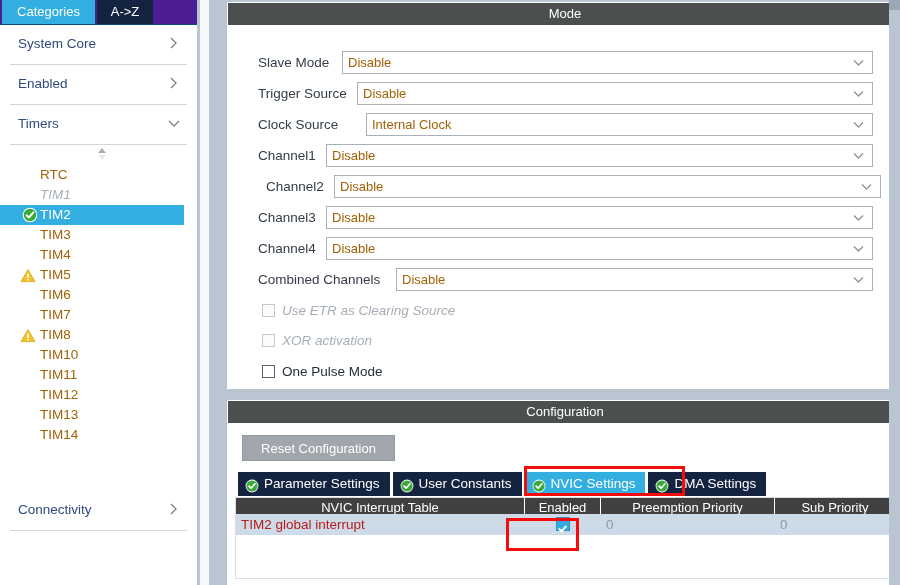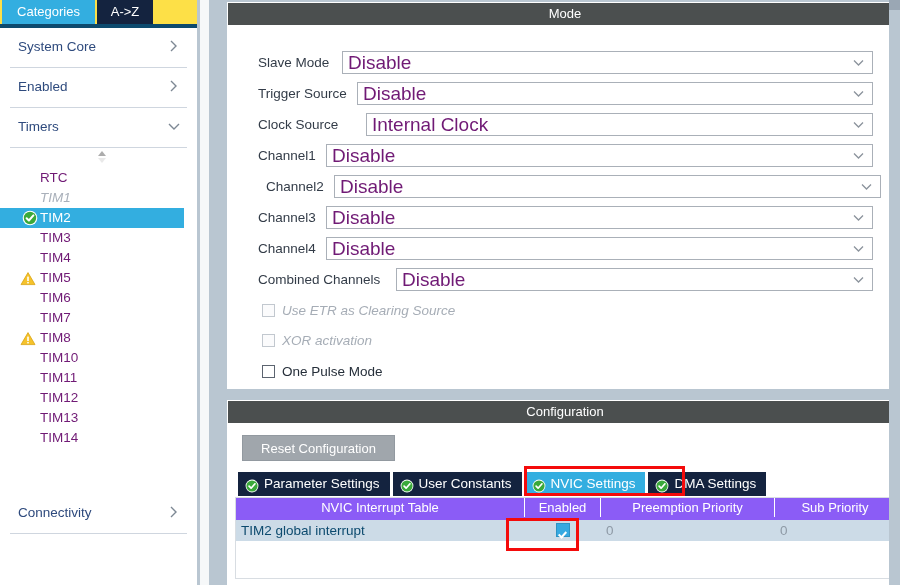--- a/index.html
+++ b/index.html
@@ -10,22 +10,22 @@
     -webkit-font-smoothing:antialiased;
   }
   .app{position:relative;width:900px;height:585px;background:#b9c6d1;}
 
   
   .sidebar{
     position:absolute;left:0;top:0;width:197px;height:585px;
     background:#ffffff;overflow:hidden;
   }
   .tabstrip{
-    position:relative;height:24px;background:#fde047;
-    border-bottom:4px solid #0c4a6e;
+    position:relative;height:24px;background:#4c1d95;
+    border-bottom:1px solid #0c4a6e;
   }
   .ctab{
     position:absolute;top:0;height:24px;line-height:24px;
     font-size:13px;text-align:center;cursor:default;
     box-sizing:border-box;
   }
   .ctab.active{left:2px;width:93px;background:#33aee0;color:#ffffff;}
   .ctab.idle{left:97px;width:56px;background:#14233f;color:#ffffff;}
 
   .grp{
@@ -46,21 +46,21 @@
     position:relative;height:18px;
   }
   .sortbar .sorticon{
     position:absolute;left:95px;top:2px;width:14px;height:14px;
     opacity:.45;
   }
 
   .tree{position:relative;margin-top:2px;}
   .trow{
     position:relative;height:20px;line-height:20px;
-    padding-left:40px;font-size:13.5px;color:#701a75;
+    padding-left:40px;font-size:13.5px;color:#a16207;
     white-space:nowrap;cursor:default;
   }
   .trow.sel{background:#33aee0;color:#ffffff;margin-right:13px;}
   .trow.dim{color:#a9b0ba;font-style:italic;}
   .ticon{position:absolute;left:21px;top:3px;width:15px;height:15px;}
   .ticon.okc{left:22px;top:2px;}
   .ticon.warn{left:20px;top:3px;}
 
   .grp.bottom{margin-top:46px;}
 
@@ -92,21 +92,21 @@
   .flabel{
     position:absolute;left:0;top:0;height:23px;line-height:23px;
     font-size:13.5px;color:#333c48;white-space:nowrap;
   }
   .fsel{
     position:absolute;top:0;height:23px;
     border:1px solid #aab0b8;background:#ffffff;box-sizing:border-box;
   }
   .fsel .val{
     position:absolute;left:5px;top:0;height:21px;line-height:21px;
-    font-size:19px;color:#701a75;white-space:nowrap;
+    font-size:13px;color:#a16207;white-space:nowrap;
   }
   .fsel .chev{
     position:absolute;right:7px;top:4px;width:13px;height:13px;color:#8b939c;
   }
   .fsel .chev svg{display:block;}
 
   .crow{position:absolute;height:20px;}
   .cbox{
     position:absolute;left:0;top:3px;width:13px;height:13px;
     box-sizing:border-box;border:1px solid #5c6470;background:#ffffff;
@@ -138,31 +138,31 @@
   }
   .ctab2.on{background:#33aee0;}
   .ctab2 .okdot{
     position:absolute;left:7px;top:5px;width:14px;height:14px;
   }
 
   .table{
     position:absolute;left:7px;top:74px;width:660px;height:82px;
     background:#ffffff;border:1px solid #d8dde2;box-sizing:border-box;
   }
-  .thead{position:relative;height:22px;background:#8b5cf6;text-decoration:underline;}
+  .thead{position:relative;height:16px;background:#404040;text-decoration:underline;}
   .th{
     position:absolute;top:0;height:19px;line-height:19px;
     color:#ffffff;font-size:13px;text-align:center;
     border-right:1px solid #ffffff;box-sizing:border-box;
     white-space:nowrap;overflow:hidden;
   }
   .trow2{position:relative;height:21px;background:#ccdbe7;}
   .td{
     position:absolute;top:0;height:21px;line-height:21px;
-    font-size:13.5px;color:#0c4a6e;box-sizing:border-box;
+    font-size:13.5px;color:#b91c1c;box-sizing:border-box;
     padding-left:5px;white-space:nowrap;overflow:hidden;
   }
   .td.mute{color:#8e9aa6;}
   .td.ctr{padding-left:0;text-align:center;}
   .chkon{
     display:inline-block;width:14px;height:14px;vertical-align:-2px;
     background:#36a9e1;border:1px solid #2d93c4;box-sizing:border-box;
     position:relative;
   }
   .chkon:after{

